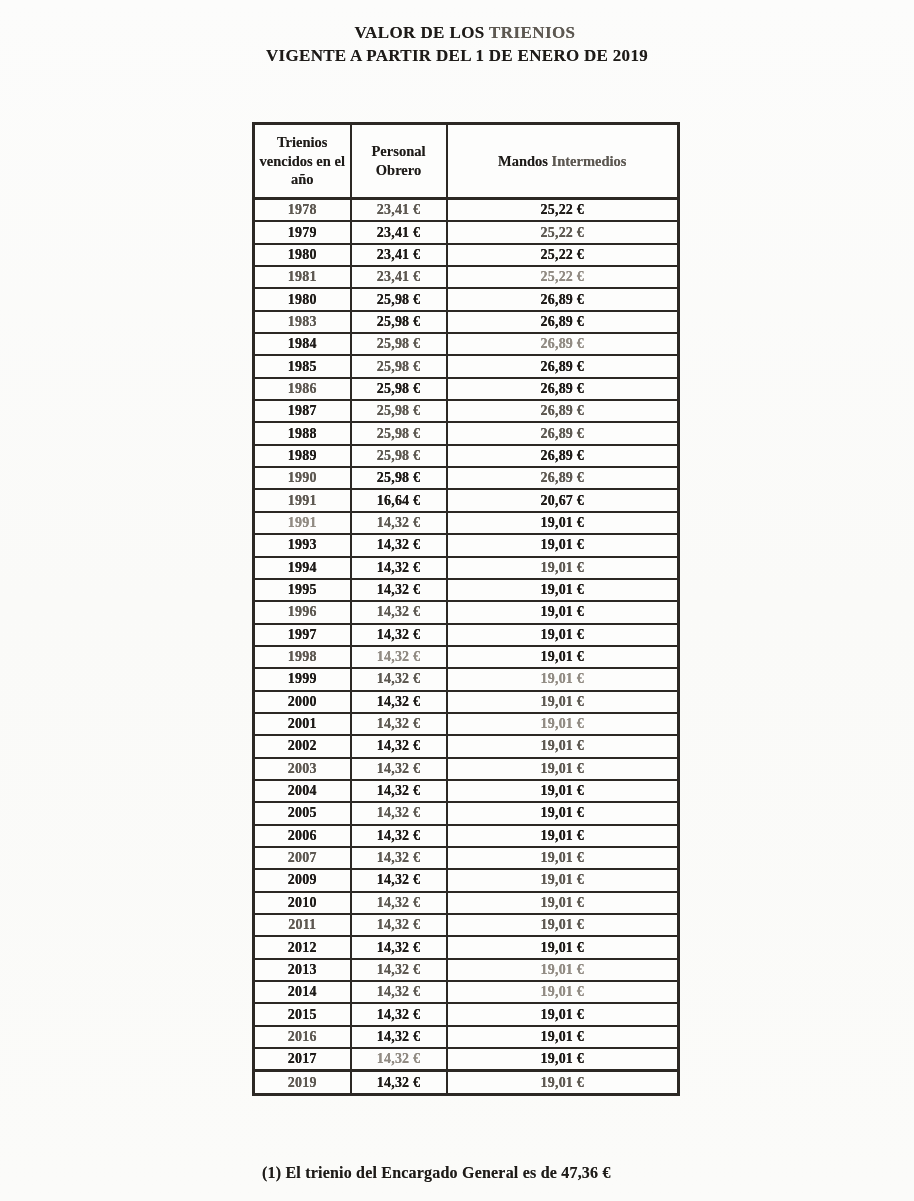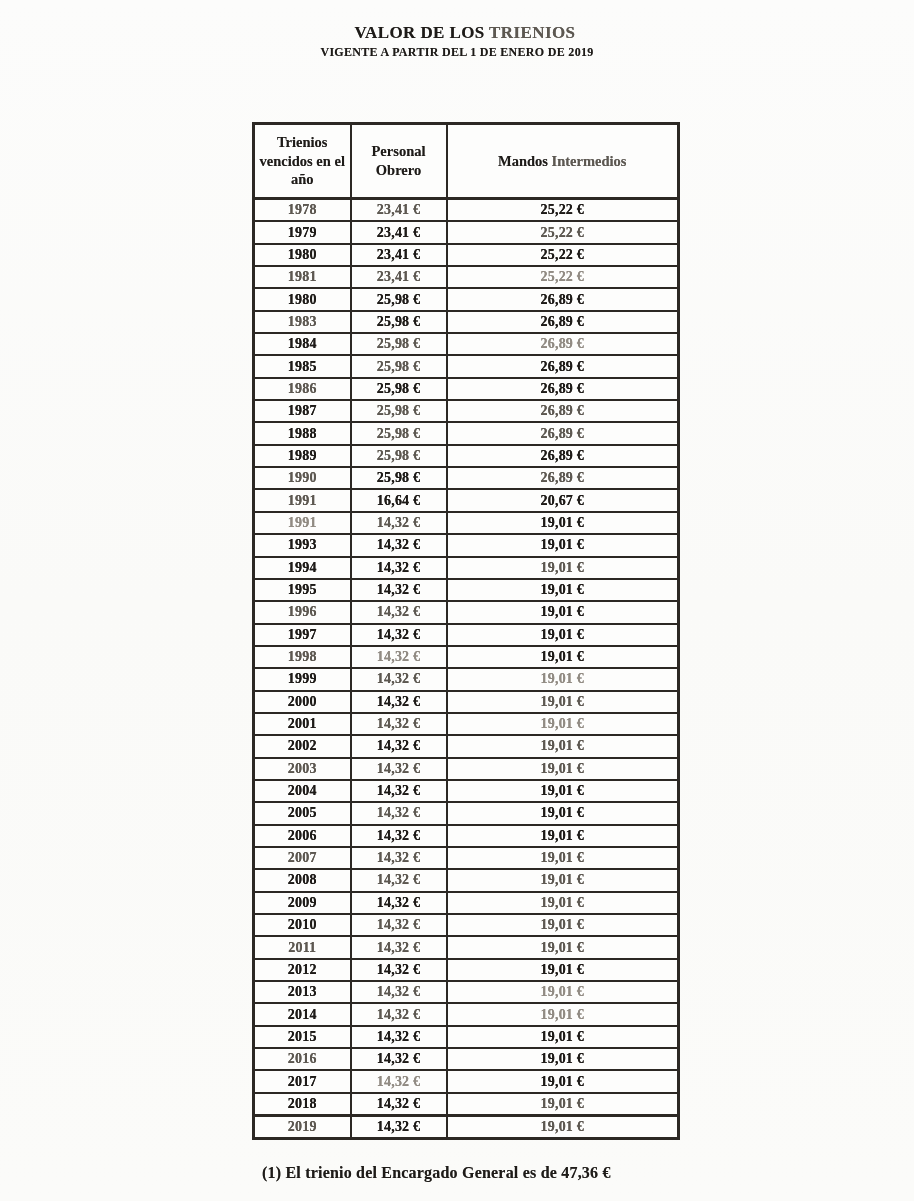--- a/index.html
+++ b/index.html
@@ -19,21 +19,21 @@
     position: absolute; top: 22px; left: 0;
     width: 914px; text-align: center;
   }
   .t1 {
     font-size: 17px; font-weight: bold; letter-spacing: 0.4px;
     color: var(--ink-d); line-height: 1.35;
     text-shadow: 0 0 0.5px rgba(20,20,20,.55);
     margin-left: 16px;
   }
   .t2 {
-    font-size: 12px; font-weight: bold; letter-spacing: 0.3px;
+    font-size: 17px; font-weight: bold; letter-spacing: 0.3px;
     color: var(--ink-d); line-height: 1.3;
     text-shadow: 0 0 0.5px rgba(20,20,20,.5);
   }
   .lighter { color: var(--ink-m); }
   
   table.trienios {
     position: absolute; left: 252px; top: 122px;
     width: 428px; table-layout: fixed;
     border-collapse: collapse;
     border: 3px solid var(--line);
@@ -240,25 +240,20 @@
           <td class="sh-d">2006</td>
           <td class="sh-d">14,32 €</td>
           <td class="sh-d">19,01 €</td>
         </tr>
         <tr>
           <td class="sh-m">2007</td>
           <td class="sh-m">14,32 €</td>
           <td class="sh-m">19,01 €</td>
         </tr>
         <tr>
-          <td class="sh-d">2008</td>
-          <td class="sh-m">14,32 €</td>
-          <td class="sh-m">19,01 €</td>
-        </tr>
-        <tr>
           <td class="sh-d">2009</td>
           <td class="sh-d">14,32 €</td>
           <td class="sh-m">19,01 €</td>
         </tr>
         <tr>
           <td class="sh-d">2010</td>
           <td class="sh-m">14,32 €</td>
           <td class="sh-m">19,01 €</td>
         </tr>
         <tr>
@@ -289,25 +284,20 @@
         <tr>
           <td class="sh-m">2016</td>
           <td class="sh-d">14,32 €</td>
           <td class="sh-d">19,01 €</td>
         </tr>
         <tr>
           <td class="sh-d">2017</td>
           <td class="sh-l">14,32 €</td>
           <td class="sh-d">19,01 €</td>
         </tr>
-        <tr>
-          <td class="sh-d">2018</td>
-          <td class="sh-d">14,32 €</td>
-          <td class="sh-m">19,01 €</td>
-        </tr>
         <tr class="row-last">
           <td class="sh-m">2019</td>
           <td class="sh-d">14,32 €</td>
           <td class="sh-m">19,01 €</td>
         </tr>
       </tbody>
   </table>
 
   <div class="footnote">(1) El trienio del Encargado General es de 47,36 €</div>
 

